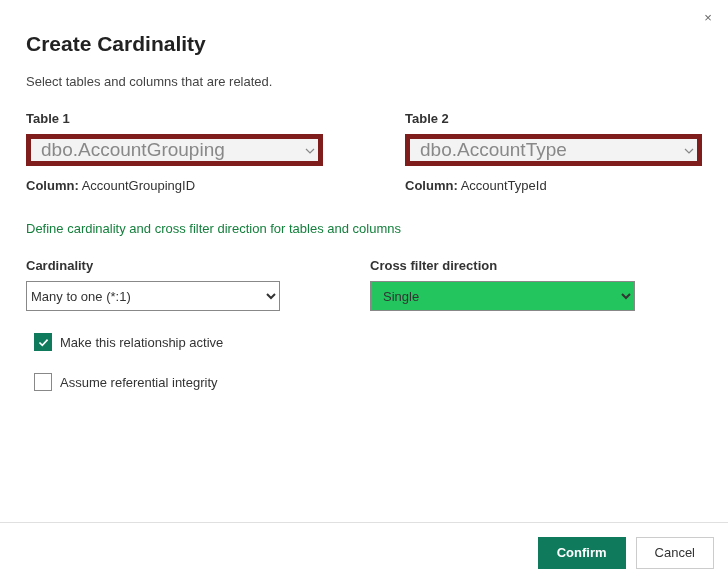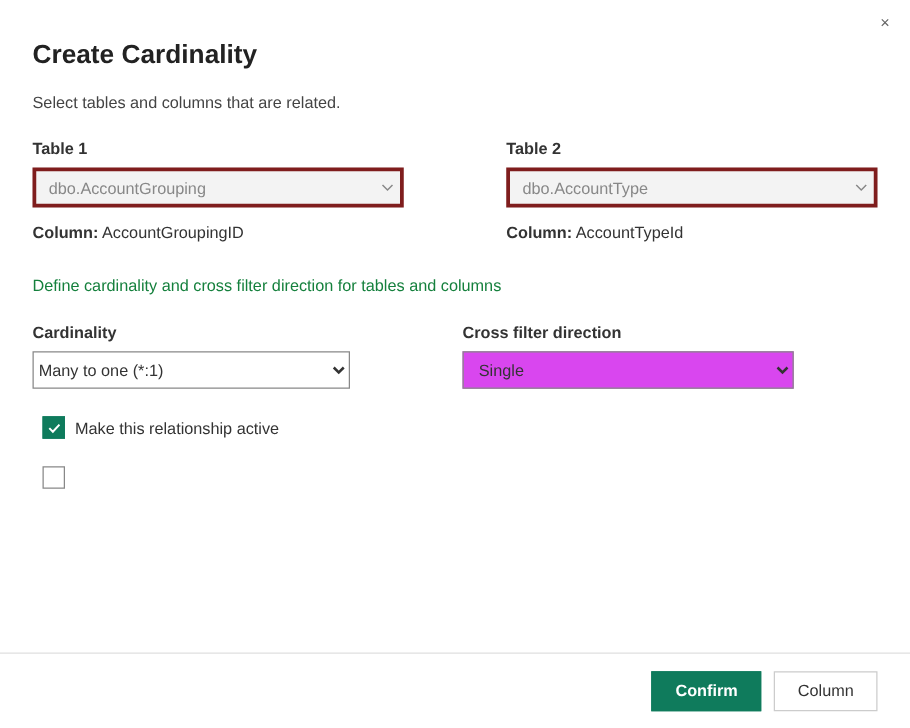--- a/index.html
+++ b/index.html
@@ -59,24 +59,24 @@
     .field-label {
       font-size: 13px;
       font-weight: 600;
       color: #333;
       margin-bottom: 8px;
       display: block;
     }
     .select-disabled {
       width: 100%;
       height: 32px;
-      border: 3px solid #7f1d1d;
+      border: 5px solid #7f1d1d;
       background: #f3f3f3;
       color: #888;
-      font-size: 13px;
+      font-size: 19px;
       padding: 0 28px 0 10px;
       appearance: none;
       position: relative;
       font-family: inherit;
     }
     .select-wrap {
       position: relative;
       margin-bottom: 12px;
     }
     .select-wrap .chev {
@@ -113,21 +113,21 @@
       background: #fff;
       color: #333;
       font-size: 13px;
       padding: 0 0;
       font-family: inherit;
     }
     .select-active-wide {
       width: 265px;
       height: 30px;
       border: 1px solid #888;
-      background: #d946ef;
+      background: #22c55e;
       color: #333;
       font-size: 13px;
       padding: 0 8px;
       font-family: inherit;
     }
     .checkbox-row {
       display: flex;
       align-items: center;
       gap: 8px;
       margin-bottom: 22px;
@@ -164,21 +164,21 @@
     .footer {
       position: absolute;
       bottom: 0;
       left: 0;
       right: 0;
       height: 60px;
       border-top: 1px solid #e0e0e0;
       display: flex;
       justify-content: flex-end;
       align-items: center;
-      padding: 0 26px;
+      padding: 0 14px;
       gap: 10px;
     }
     .btn {
       height: 32px;
       padding: 0 18px;
       font-size: 13px;
       font-family: inherit;
       cursor: pointer;
       border: 1px solid #ccc;
       background: #fff;
@@ -260,20 +260,21 @@
           <path d="M3 8 L6.5 11.5 L13 4.5" stroke="#fff" stroke-width="2" fill="none"></path>
         </svg>
     </div>
     <span class="checkbox-label">Make this relationship active</span>
   </div>
 
   <div class="checkbox-row">
     <div class="checkbox">
       
     </div>
+    <span class="checkbox-label">Assume referential integrity</span>
   </div>
 
   <div class="footer">
     <button class="btn btn-primary">Confirm</button>
-    <button class="btn">Column</button>
+    <button class="btn">Cancel</button>
   </div>
 
 </div>
 
 </body></html>

